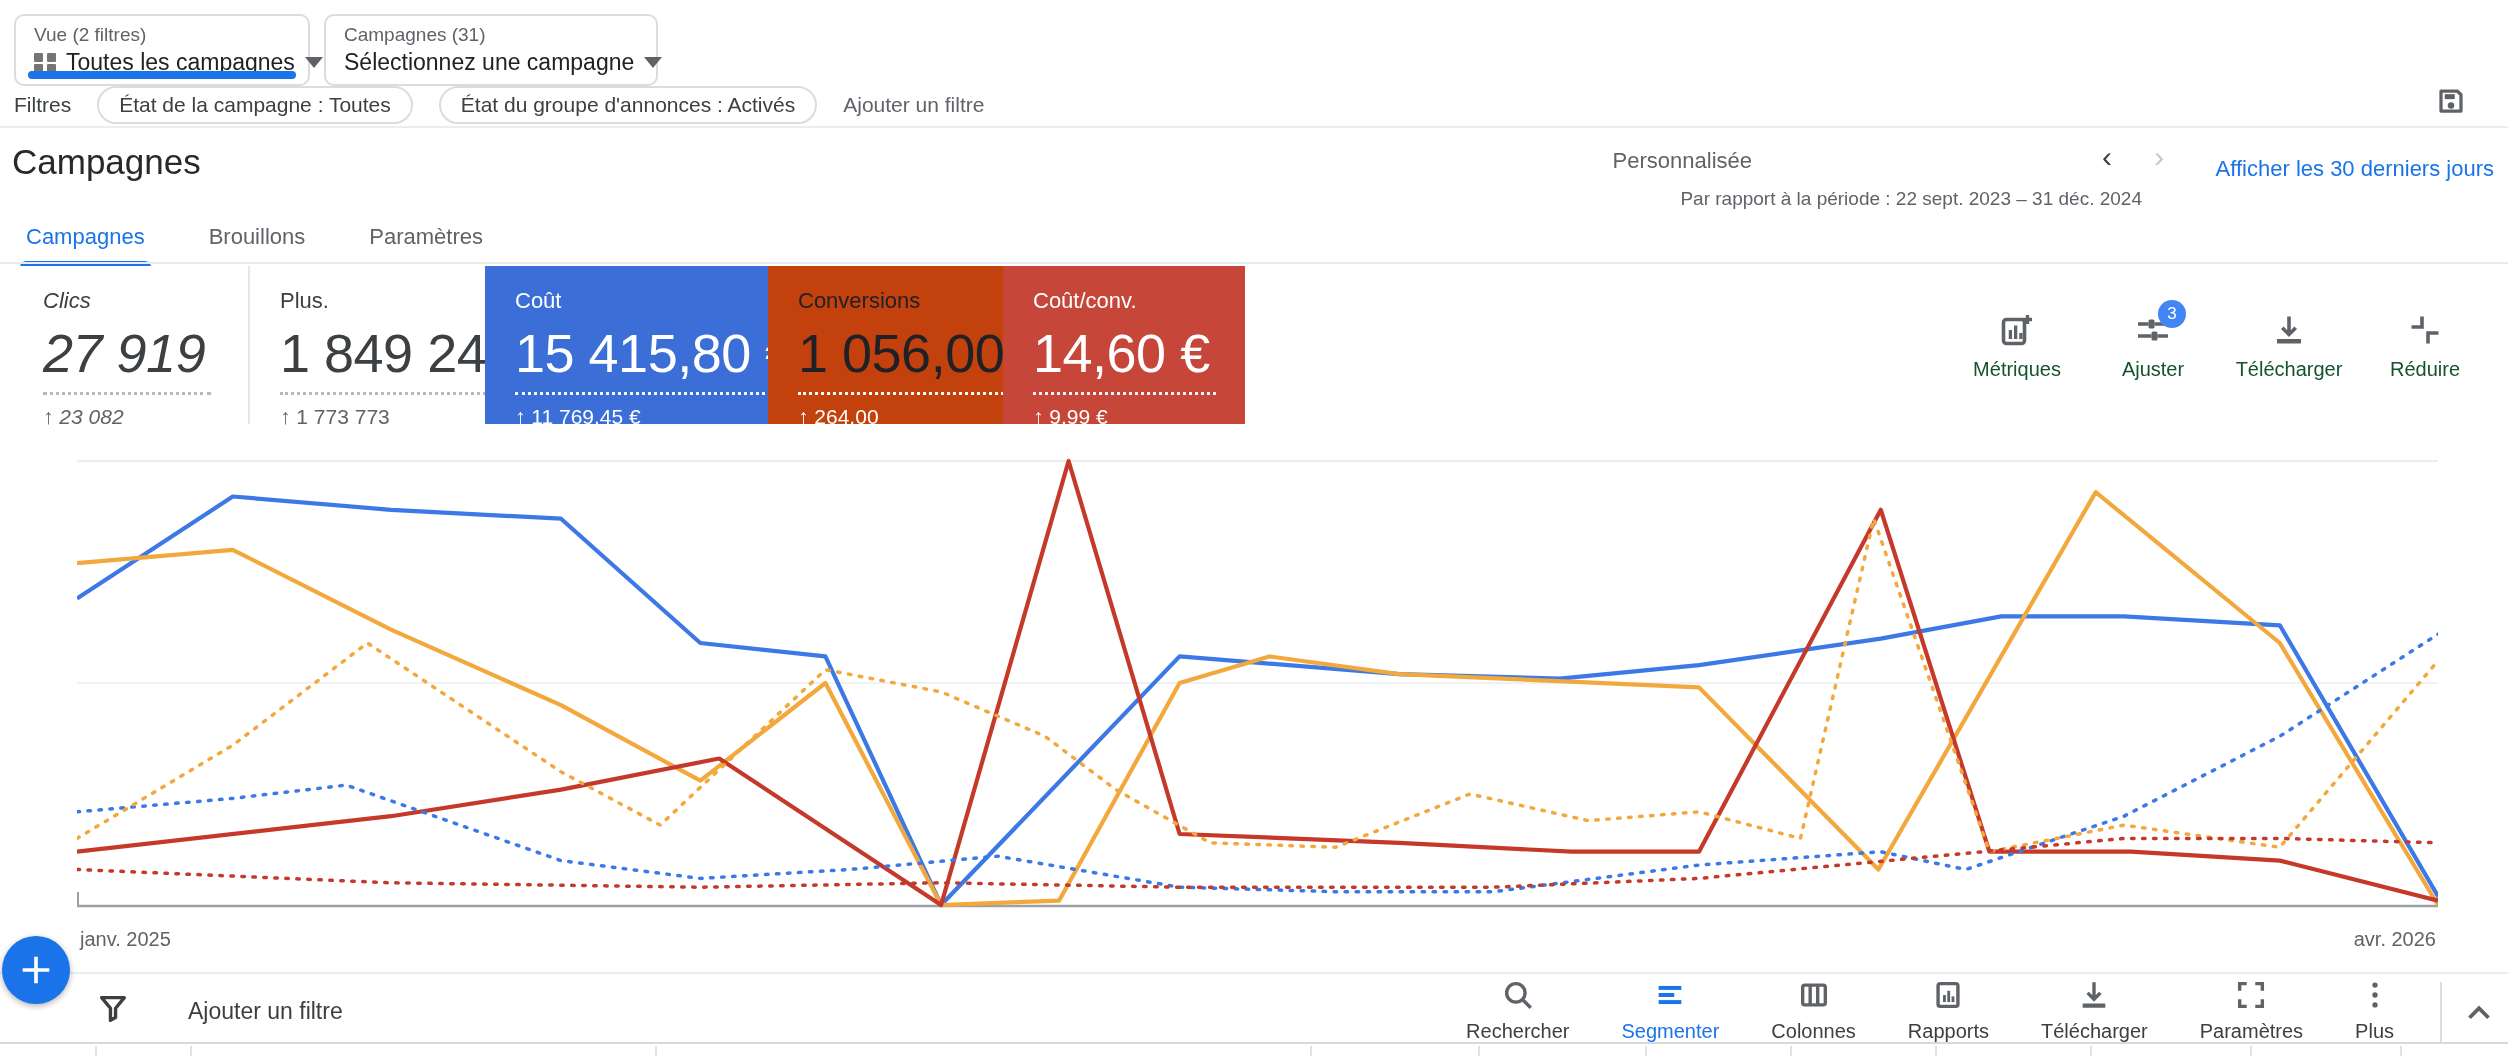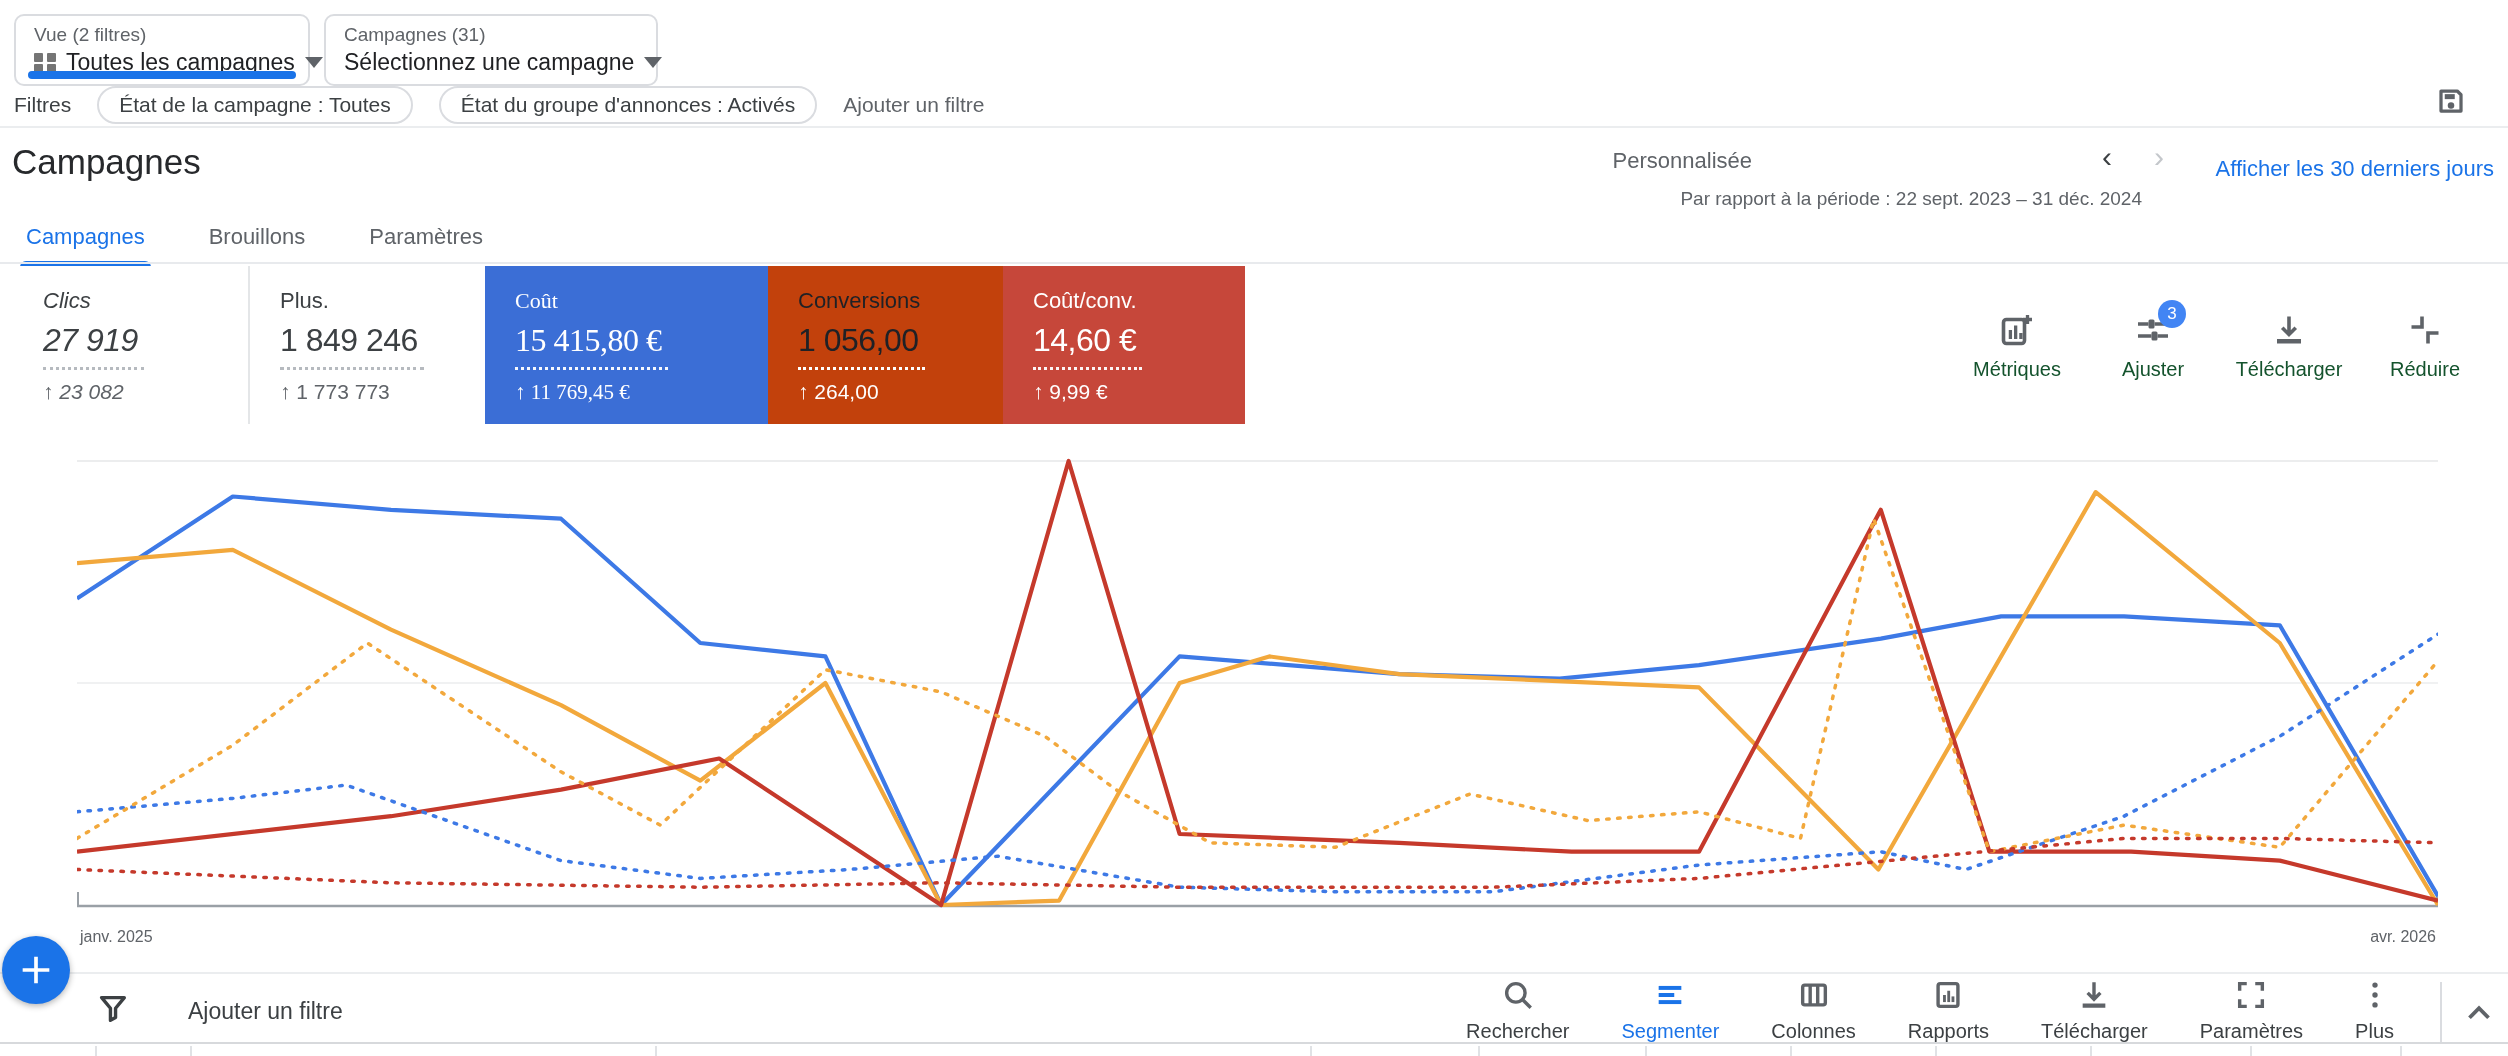--- a/index.html
+++ b/index.html
@@ -45,39 +45,39 @@
   .tabs { position:absolute; top:224px; left:26px; display:flex; gap:64px; }
   .tab { font-size:22px; color:#5f6368; font-weight:500; padding-bottom:18px; position:relative; }
   .tab.active { color:var(--accent); }
   .tab.active .ind { position:absolute; left:-6px; right:-6px; bottom:0; height:7px; background:var(--accent); border-radius:6px 6px 0 0; }
   .tabs-divider { position:absolute; top:262px; left:0; width:2508px; height:2px; background:#e8eaed; }
 
   
   .cards { position:absolute; top:266px; left:13px; height:158px; display:flex; }
   .card { position:relative; padding:22px 26px 0 30px; background:#fff; }
   .card.w1 { width:235px; } .card.w2 { width:237px; border-left:2px solid #e4e6e8; }
-  .card.w3 { width:283px;font-family:Liberation Serif, serif; } .card.w4 { width:235px; } .card.w5 { width:242px; }
+  .card.w3 { width:283px; } .card.w4 { width:235px; } .card.w5 { width:242px; }
   .card .clabel { font-size:22px; color:#3c4043; }
-  .card .cvalue { display:inline-block; font-size:32px; letter-spacing:-0.5px; color:#3c4043; margin-top:8px; padding:0 6px 8px 0; border-bottom:3px dotted #b6babf; white-space:nowrap; }
+  .card .cvalue { display:inline-block; font-size:54px; letter-spacing:-0.5px; color:#3c4043; margin-top:8px; padding:0 6px 8px 0; border-bottom:3px dotted #b6babf; white-space:nowrap; }
   .card .cdelta { font-size:21px; color:#5f6368; margin-top:10px; }
   .card.colored .clabel, .card.colored .cvalue, .card.colored .cdelta { color:#fff; }
   .card.colored .cvalue { border-bottom-color:rgba(255,255,255,.95); }
   .card.darktext .clabel, .card.darktext .cvalue { color:#1f2126; }
   .card.darktext .cvalue { border-bottom-color:#fff; }
   .card.darktext .cdelta { color:#fff; }
 
   
   .topbtns { position:absolute; top:312px; right:24px; display:flex; gap:18px; }
   .topbtn { width:118px; display:flex; flex-direction:column; align-items:center; gap:10px; position:relative; }
   .topbtn .lbl { font-size:20px; color:#14532d; white-space:nowrap; }
   .badge { position:absolute; top:-12px; left:64px; width:28px; height:28px; border-radius:50%; background:#4285f4; color:#fff; font-size:17px; display:flex; align-items:center; justify-content:center; }
 
   
   .chart-wrap { position:absolute; left:77px; top:448px; width:2361px; height:470px; }
-  .xlabel { position:absolute; top:928px; font-size:16px; color:#5f6368; }
+  .xlabel { position:absolute; top:928px; font-size:20px; color:#5f6368; }
   .xlabel.left { left:80px; } .xlabel.right { right:72px; }
   .chart-bottom-divider { position:absolute; top:972px; left:0; width:2508px; height:2px; background:#ebedef; }
 
   
   .fab { position:absolute; left:2px; top:936px; width:68px; height:68px; border-radius:50%; background:var(--accent); box-shadow:0 2px 6px rgba(0,0,0,.3); display:flex; align-items:center; justify-content:center; }
   .fab svg { display:block; }
   .funnel { position:absolute; left:96px; top:992px; }
   .addfilter2 { position:absolute; left:188px; top:998px; font-size:23px; color:#3c4043; }
   .btoolbar { position:absolute; right:88px; top:978px; display:flex; align-items:flex-start; }
   .bitem { display:flex; flex-direction:column; align-items:center; gap:8px; padding:0 26px; }

